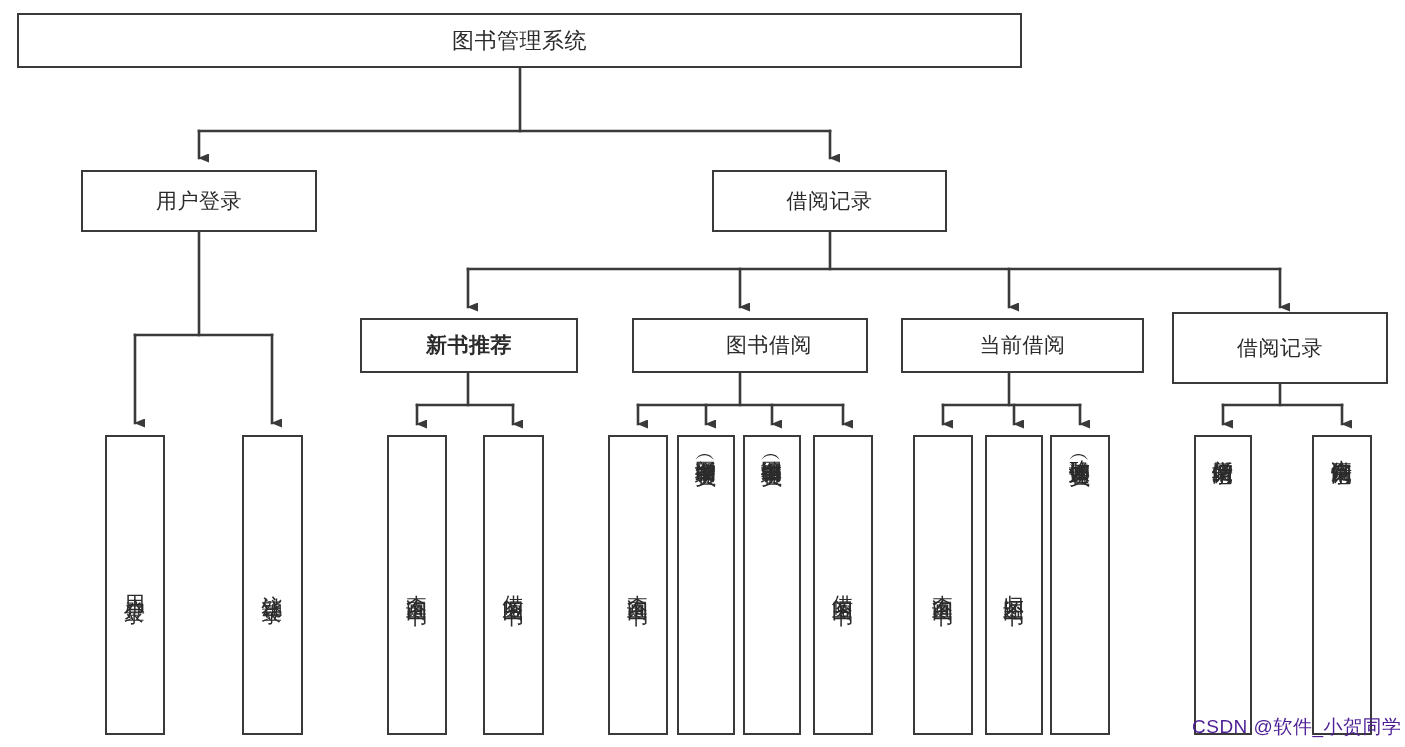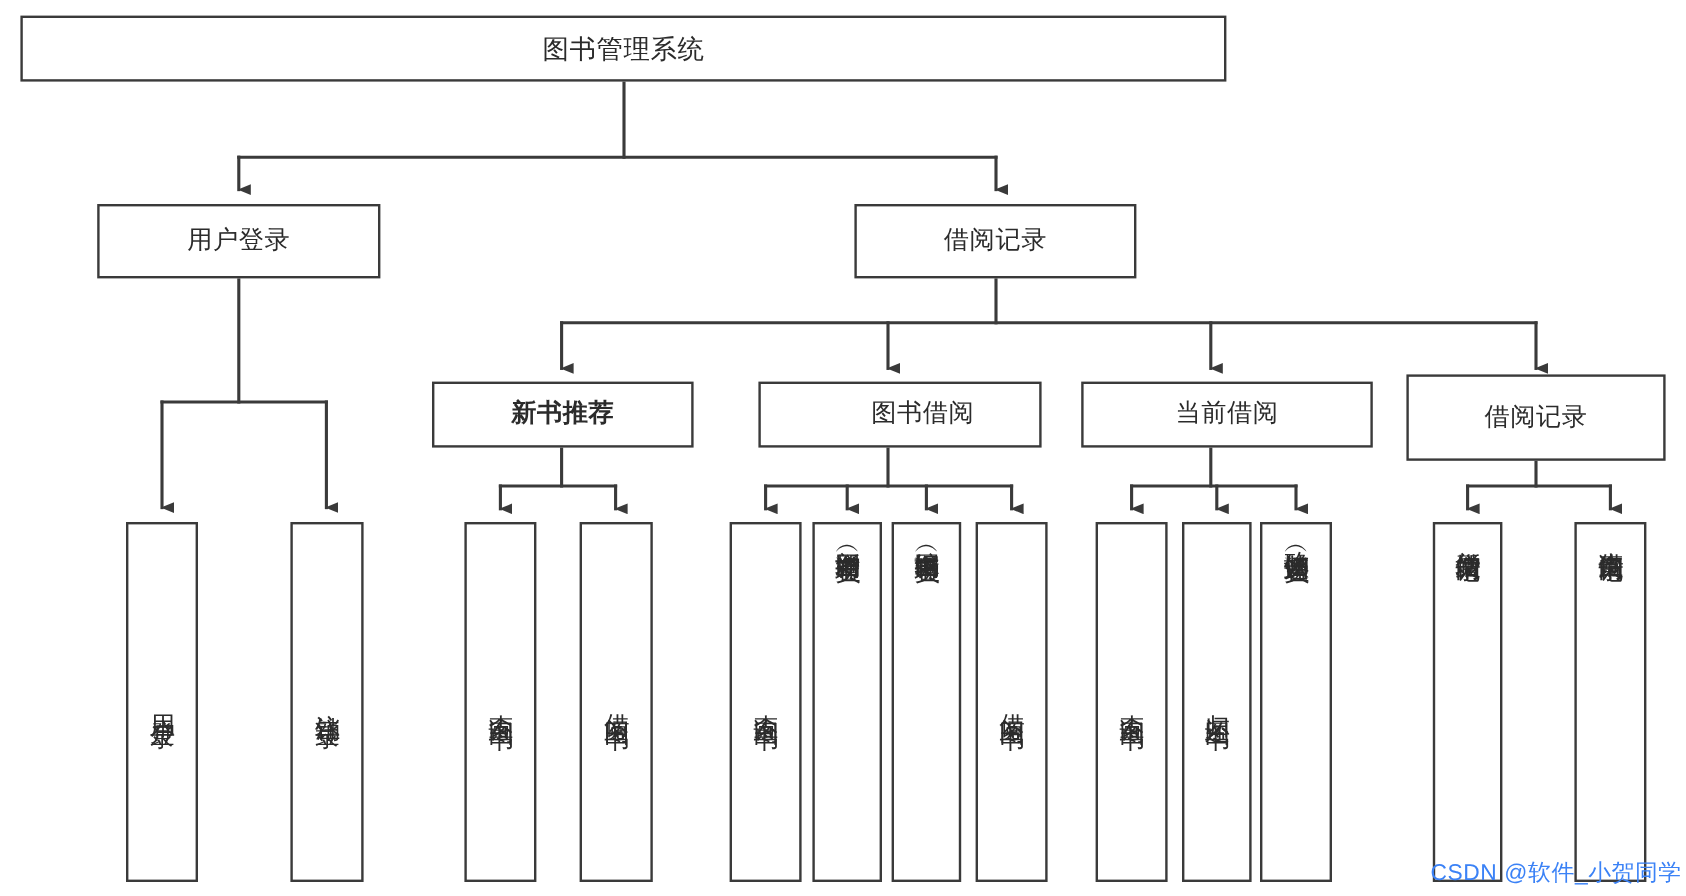--- a/index.html
+++ b/index.html
@@ -66,21 +66,21 @@
   }
   .node-v.node-v-center {
     align-items: center;
     padding-top: 0;
   }
   .node-v.node-v-tight .node-label {
     letter-spacing: 1px;
   }
   .watermark {
     position: absolute;
-    color: #3b82f6;
+    color: #4c1d95;
     font-size: 19px;
     white-space: nowrap;
     letter-spacing: 0.5px;
     user-select: none;
   }
 </style>
 </head>
 <body>
 
 <div id="diagram-canvas">

